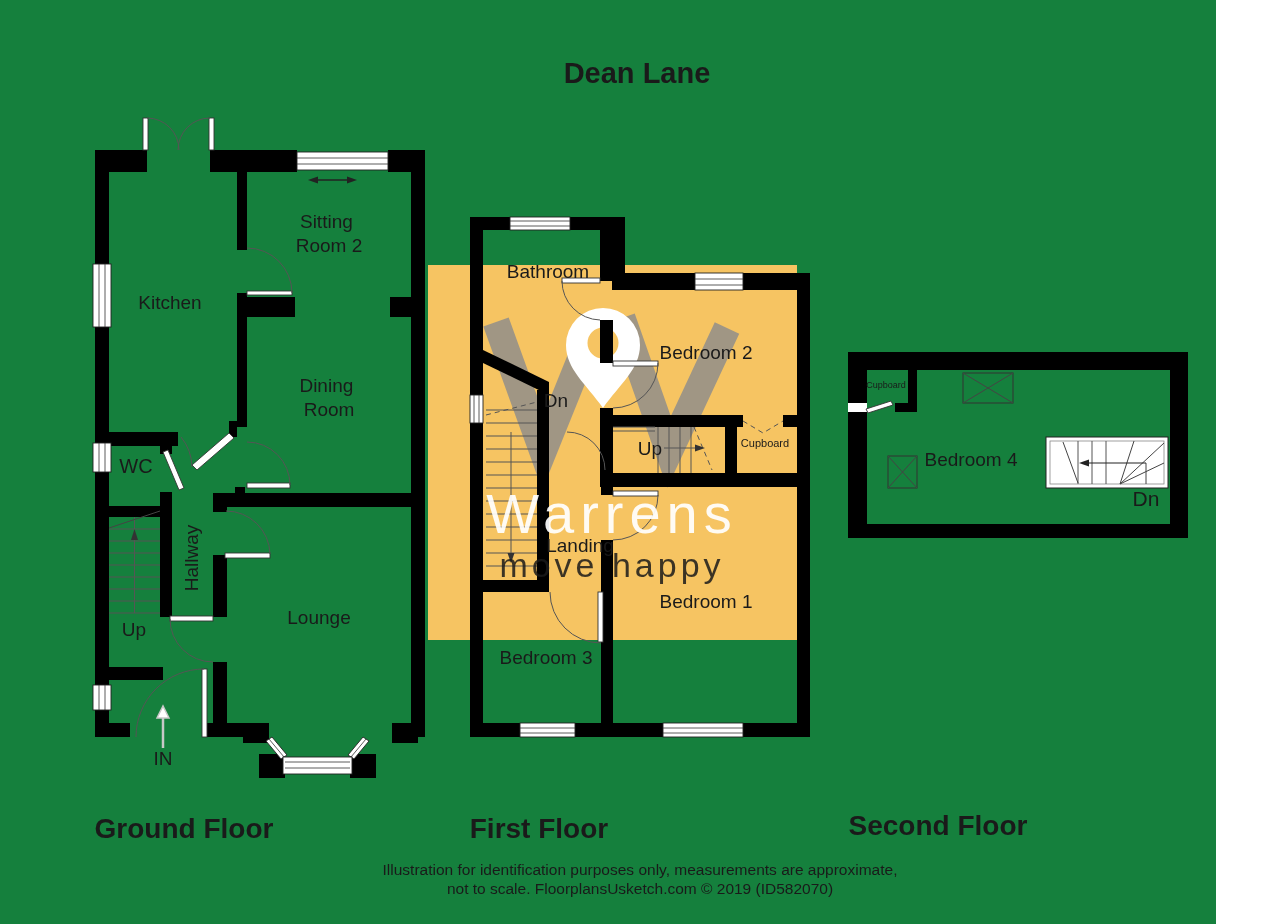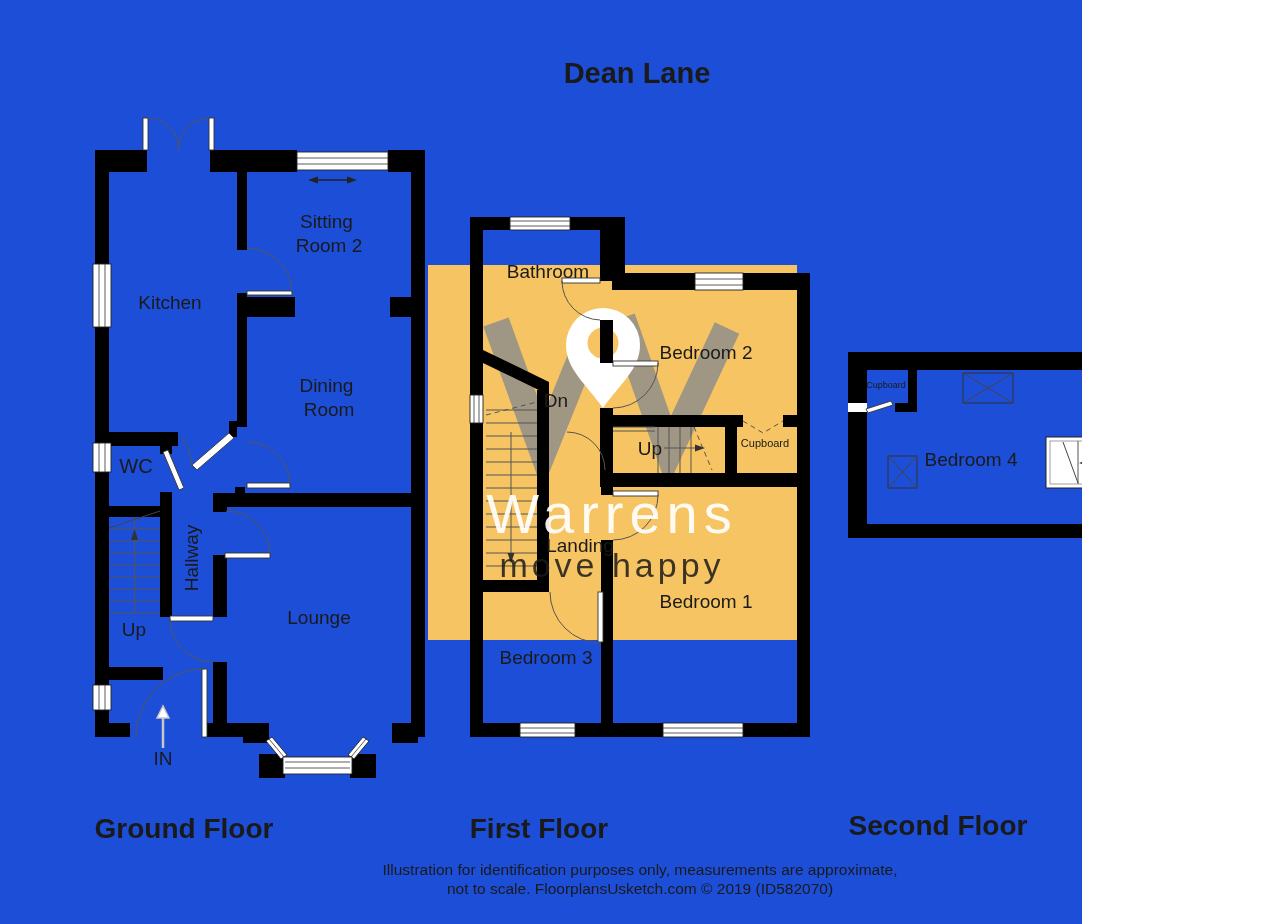--- a/index.html
+++ b/index.html
@@ -1,18 +1,18 @@
 <!DOCTYPE html>
 <html><head>
 <meta charset="utf-8">
 <title>Dean Lane</title>
 <style>
   html,body{margin:0;padding:0;background:#ffffff;}
   body{font-family:"Liberation Sans", sans-serif;}
-  .canvas{position:relative;width:1082px;height:924px;background:#1d4ed8;overflow:hidden;}
+  .canvas{position:relative;width:1216px;height:924px;background:#15803d;overflow:hidden;}
   svg{display:block;}
   text{fill:#1a1a1a;}
   .room-label{font-size:19px;}
   .small-label{font-size:11px;}
   .tiny-label{font-size:9px;}
   .wc-label{font-size:20px;}
   .dn2-label{font-size:21px;}
   .title-label{font-size:29px;font-weight:bold;}
   .floor-label{font-size:28px;font-weight:bold;}
   .footer-label{font-size:15.5px;}

